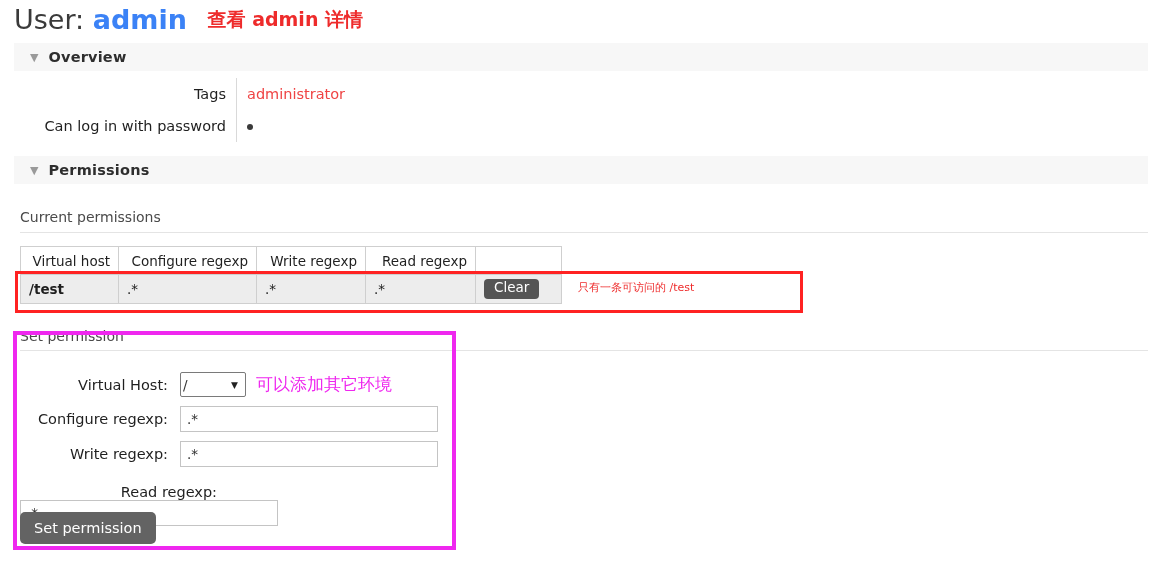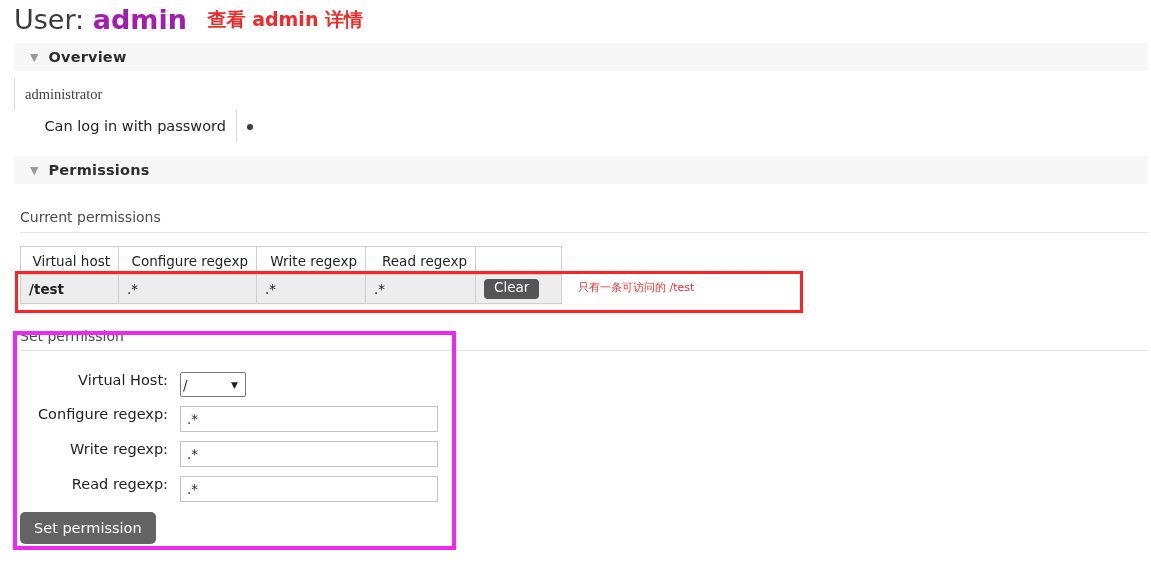--- a/index.html
+++ b/index.html
@@ -20,21 +20,21 @@
   .page-title {
     position: absolute;
     left: 14px; top: 4px;
     font-size: 27px;
     font-weight: 400;
     color: #1a1a1a;
     letter-spacing: 0px;
     white-space: nowrap;
   }
   .page-title .user-label { color: #3a3a3a; }
-  .page-title .user-name { font-weight: 700; color: #a21caf; }
+  .page-title .user-name { font-weight: 700; color: #3b82f6; }
   .title-annot {
     color: #ee2b2b;
     font-size: 19px;
     margin-left: 12px;
     vertical-align: 3px;
     font-weight: bold;
   }
 
   
   .section-bar {
@@ -79,23 +79,22 @@
     white-space: nowrap;
   }
   .kv-sep {
     width: 1px;
     align-self: stretch;
     background: #d9d9d9;
   }
   .kv-val {
     padding-left: 10px;
     font-size: 14.5px;
-    color: #404040;
-    white-space: nowrap;
-    font-family: Liberation Serif, serif;
+    color: #ef4444;
+    white-space: nowrap;
   }
   .dot-bullet {
     display: inline-block;
     width: 6px; height: 6px;
     border-radius: 50%;
     background: #3a3a3a;
     vertical-align: 1px;
   }
 
   
@@ -181,21 +180,21 @@
   .fs-rule {
     position: absolute;
     left: 0px; top: 22px;
     width: 1128px; height: 1px;
     background: #e4e4e4;
   }
 
   .form-row {
     position: absolute;
     display: flex;
-    align-items: flex-start;
+    align-items: center;
     left: 0px;
   }
   .form-label {
     width: 160px;
     text-align: right;
     padding-right: 12px;
     font-size: 14.5px;
     color: #1f1f1f;
     white-space: nowrap;
   }
@@ -235,21 +234,21 @@
   .magenta-note {
     color: #ef27ef;
     font-size: 17px;
     margin-left: 10px;
     white-space: nowrap;
   }
 
   #row-vhost  { top: 44px; }
   #row-conf   { top: 78px; }
   #row-write  { top: 113px; }
-  #row-read   { top: 148px; }
+  #row-read   { top: 156px; flex-direction: column; }
 
   .btn-set {
     position: absolute;
     left: 20px; top: 512px;
     background: #636363;
     color: #ffffff;
     border: none;
     border-radius: 5px;
     padding: 8px 14px;
     font-size: 14.5px;
@@ -275,20 +274,21 @@
   <span class="title-annot">查看 admin 详情</span>
 </div>
 
 <div class="section-bar" id="bar-overview">
   <span class="caret">▼</span>
   <span class="sec-title">Overview</span>
 </div>
 
 <div class="kv">
   <div class="kv-row">
+    <div class="kv-key">Tags</div>
     <div class="kv-sep"></div>
     <div class="kv-val">administrator</div>
   </div>
   <div class="kv-row">
     <div class="kv-key">Can log in with password</div>
     <div class="kv-sep"></div>
     <div class="kv-val">
       <span class="dot-bullet"></span>
     </div>
   </div>
@@ -333,20 +333,21 @@
   <div class="fs-rule"></div>
 
   <div class="form-row" id="row-vhost">
     <div class="form-label">Virtual Host:</div>
     <span class="select-wrap">
       <select class="vh-select">
         <option>/</option>
       </select>
       <span class="select-caret">▼</span>
     </span>
+    <span class="magenta-note">可以添加其它环境</span>
   </div>
 
   <div class="form-row" id="row-conf">
     <div class="form-label">Configure regexp:</div>
     <input class="txt-input" type="text" value=".*" style="">
   </div>
 
   <div class="form-row" id="row-write">
     <div class="form-label">Write regexp:</div>
     <input class="txt-input" type="text" value=".*" style="">

